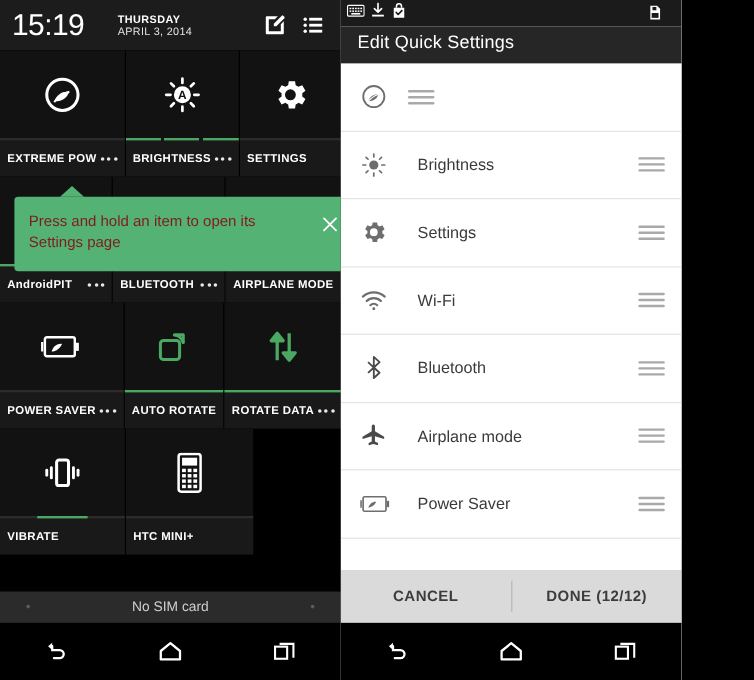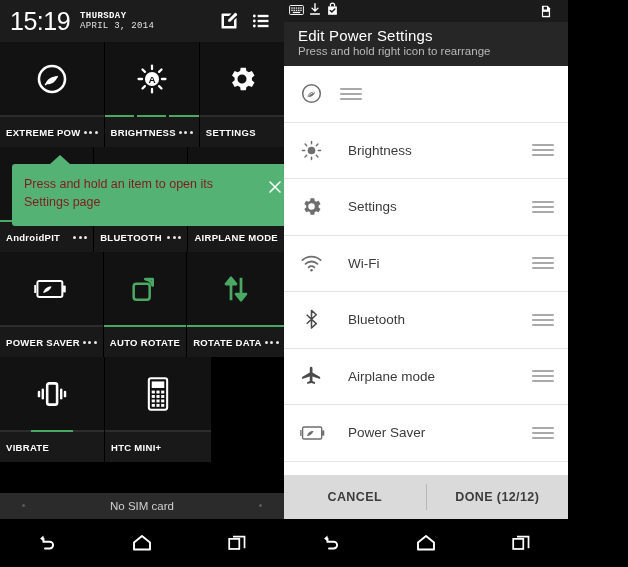--- a/index.html
+++ b/index.html
@@ -12,21 +12,21 @@
   .screen{display:flex;width:568px;height:567px;}
   .panel{width:314px;height:567px;position:relative;overflow:hidden;}
 
   
   .left{background:#0d0d0d;display:flex;flex-direction:column;}
   .qs-header{
     height:42px;background:#1c1c1c;display:flex;align-items:center;
     padding:0 10px;box-sizing:border-box;
   }
   .qs-time{color:#fff;font-size:25px;letter-spacing:-0.5px;line-height:1;}
-  .qs-date{margin-left:10px;line-height:1.15;font-family:Liberation Mono, monospace;}
+  .qs-date{margin-left:28px;line-height:1.15;}
   .qs-dow{color:#fff;font-size:9px;font-weight:bold;letter-spacing:0.4px;}
   .qs-full{color:#e2e2e2;font-size:9px;letter-spacing:0.3px;}
   .qs-header-spacer{flex:1;}
   .hdr-icon{width:26px;height:26px;margin-left:6px;display:flex;align-items:center;justify-content:center;}
   .hdr-icon svg{display:block;}
 
   .tilegrid{flex:1;display:flex;flex-direction:column;background:#000;}
   .tilerow{display:flex;height:105px;}
   .tile{
     width:104px;position:relative;background:#121212;
@@ -474,22 +474,21 @@
               <rect x="0.8" y="2" width="20" height="10" rx="1.6" fill="none" stroke="#fff" stroke-width="1.5"></rect>
               <rect x="21.4" y="5" width="2.2" height="4" fill="#fff"></rect>
               <rect x="12" y="4" width="7" height="6" fill="#fff"></rect>
             </svg>
         </span>
         <span class="sb-time">15:24</span>
       </div>
     </div>
 
     <div class="title-block">
-      <div class="title-main">Edit Power Settings</div>
-      <div class="title-sub">Press and hold right icon to rearrange</div>
+      <div class="title-main">Edit Quick Settings</div>
     </div>
 
     <div class="list">
 
       <div class="list-row">
         <span class="row-icon">
           <svg width="23" height="23" viewBox="0 0 24 24">
               <circle cx="12" cy="12" r="9.2" fill="none" stroke="#6e6e6e" stroke-width="1.6"></circle>
               <path d="M7.4 15.6c3.6.7 7-1.1 8.6-5.2-3.6-.7-7.2 1.3-8.6 5.2z" fill="#6e6e6e"></path>
               <path d="M7.2 16.3c2-2.8 5-5.1 8.9-6.1" fill="none" stroke="#fff" stroke-width="0.9"></path>

